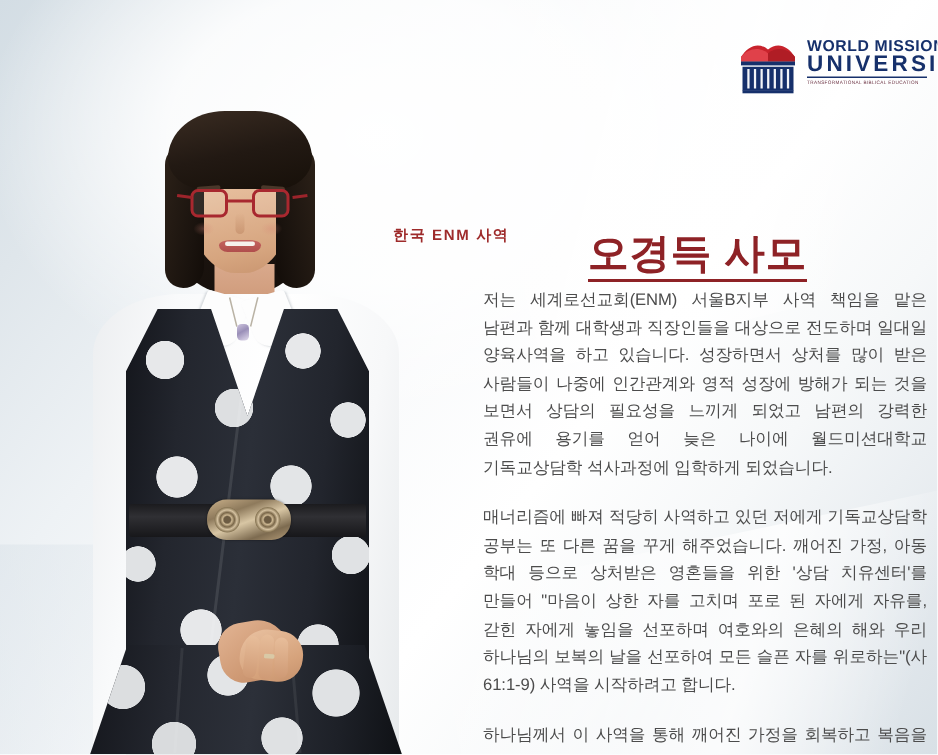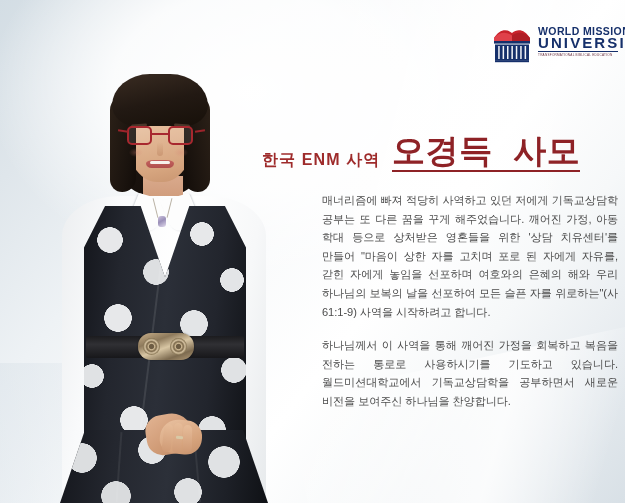--- a/index.html
+++ b/index.html
@@ -116,39 +116,38 @@
     position: absolute;
     left: 262px;
     top: 138px;
     width: 300px;
     height: 42px;
   }
   .kicker {
     position: absolute;
     left: 0;
     top: 12px;
-    font-size: 16px;
+    font-size: 10px;
     font-weight: bold;
     color: #9e2b2b;
     letter-spacing: 1.1px;
     white-space: nowrap;
   }
   .person-name {
     position: absolute;
     left: 130px;
-    top: 0px;
-    font-size: 33px;
+    top: 16px;
+    font-size: 27px;
     font-weight: bold;
     color: #8e2226;
     letter-spacing: 0.6px;
     white-space: nowrap;
     border-bottom: 2px solid #8e2226;
     padding-bottom: 1px;
     line-height: 31px;
-    font-family: Liberation Mono, monospace;
   }
 
   
   #body-copy {
     position: absolute;
     left: 322px;
     top: 191px;
     width: 296px;
   }
   #body-copy p {
@@ -497,17 +496,18 @@
       <div class="logo-tagline">TRANSFORMATIONAL BIBLICAL EDUCATION</div>
     </div>
   </div>
 
   <div id="title-row">
     <div class="kicker">한국 ENM 사역</div>
     <div class="person-name">오경득 사모</div>
   </div>
 
   <div id="body-copy">
+    <p>저는 세계로선교회(ENM) 서울B지부 사역 책임을 맡은 남편과 함께 대학생과 직장인들을 대상으로 전도하며 일대일 양육사역을 하고 있습니다. 성장하면서 상처를 많이 받은 사람들이 나중에 인간관계와 영적 성장에 방해가 되는 것을 보면서 상담의 필요성을 느끼게 되었고 남편의 강력한 권유에 용기를 얻어 늦은 나이에 월드미션대학교 기독교상담학 석사과정에 입학하게 되었습니다.</p>
     <p>매너리즘에 빠져 적당히 사역하고 있던 저에게 기독교상담학 공부는 또 다른 꿈을 꾸게 해주었습니다. 깨어진 가정, 아동 학대 등으로 상처받은 영혼들을 위한 '상담 치유센터'를 만들어 "마음이 상한 자를 고치며 포로 된 자에게 자유를, 갇힌 자에게 놓임을 선포하며 여호와의 은혜의 해와 우리 하나님의 보복의 날을 선포하여 모든 슬픈 자를 위로하는"(사 61:1-9) 사역을 시작하려고 합니다.</p>
     <p>하나님께서 이 사역을 통해 깨어진 가정을 회복하고 복음을 전하는 통로로 사용하시기를 기도하고 있습니다. 월드미션대학교에서 기독교상담학을 공부하면서 새로운 비전을 보여주신 하나님을 찬양합니다.</p>
   </div>
 
 </div>
 
 </body></html>

